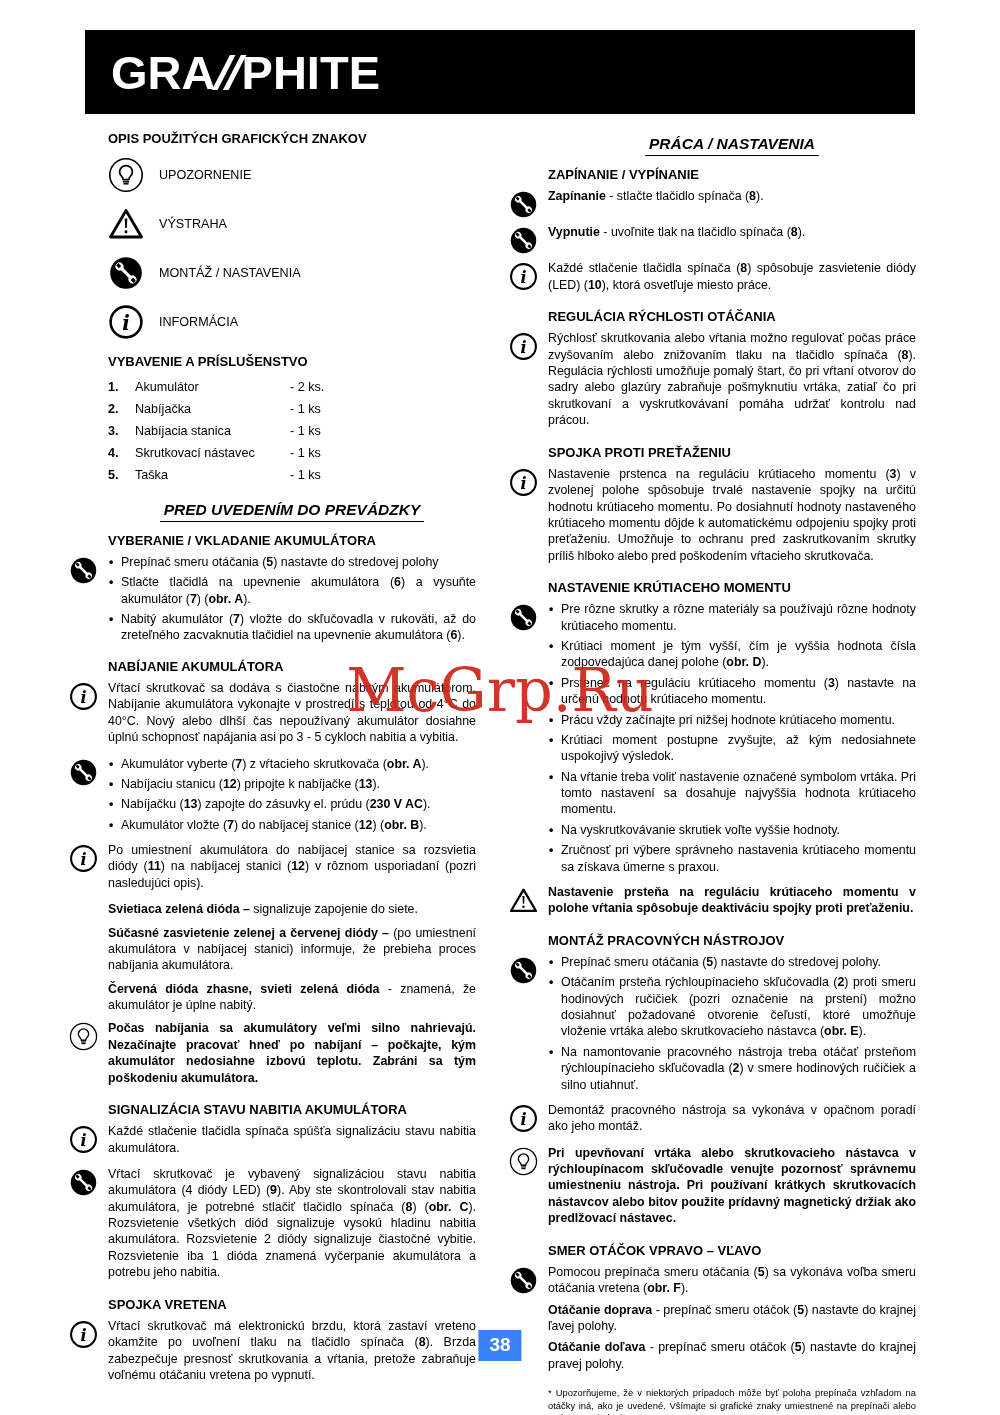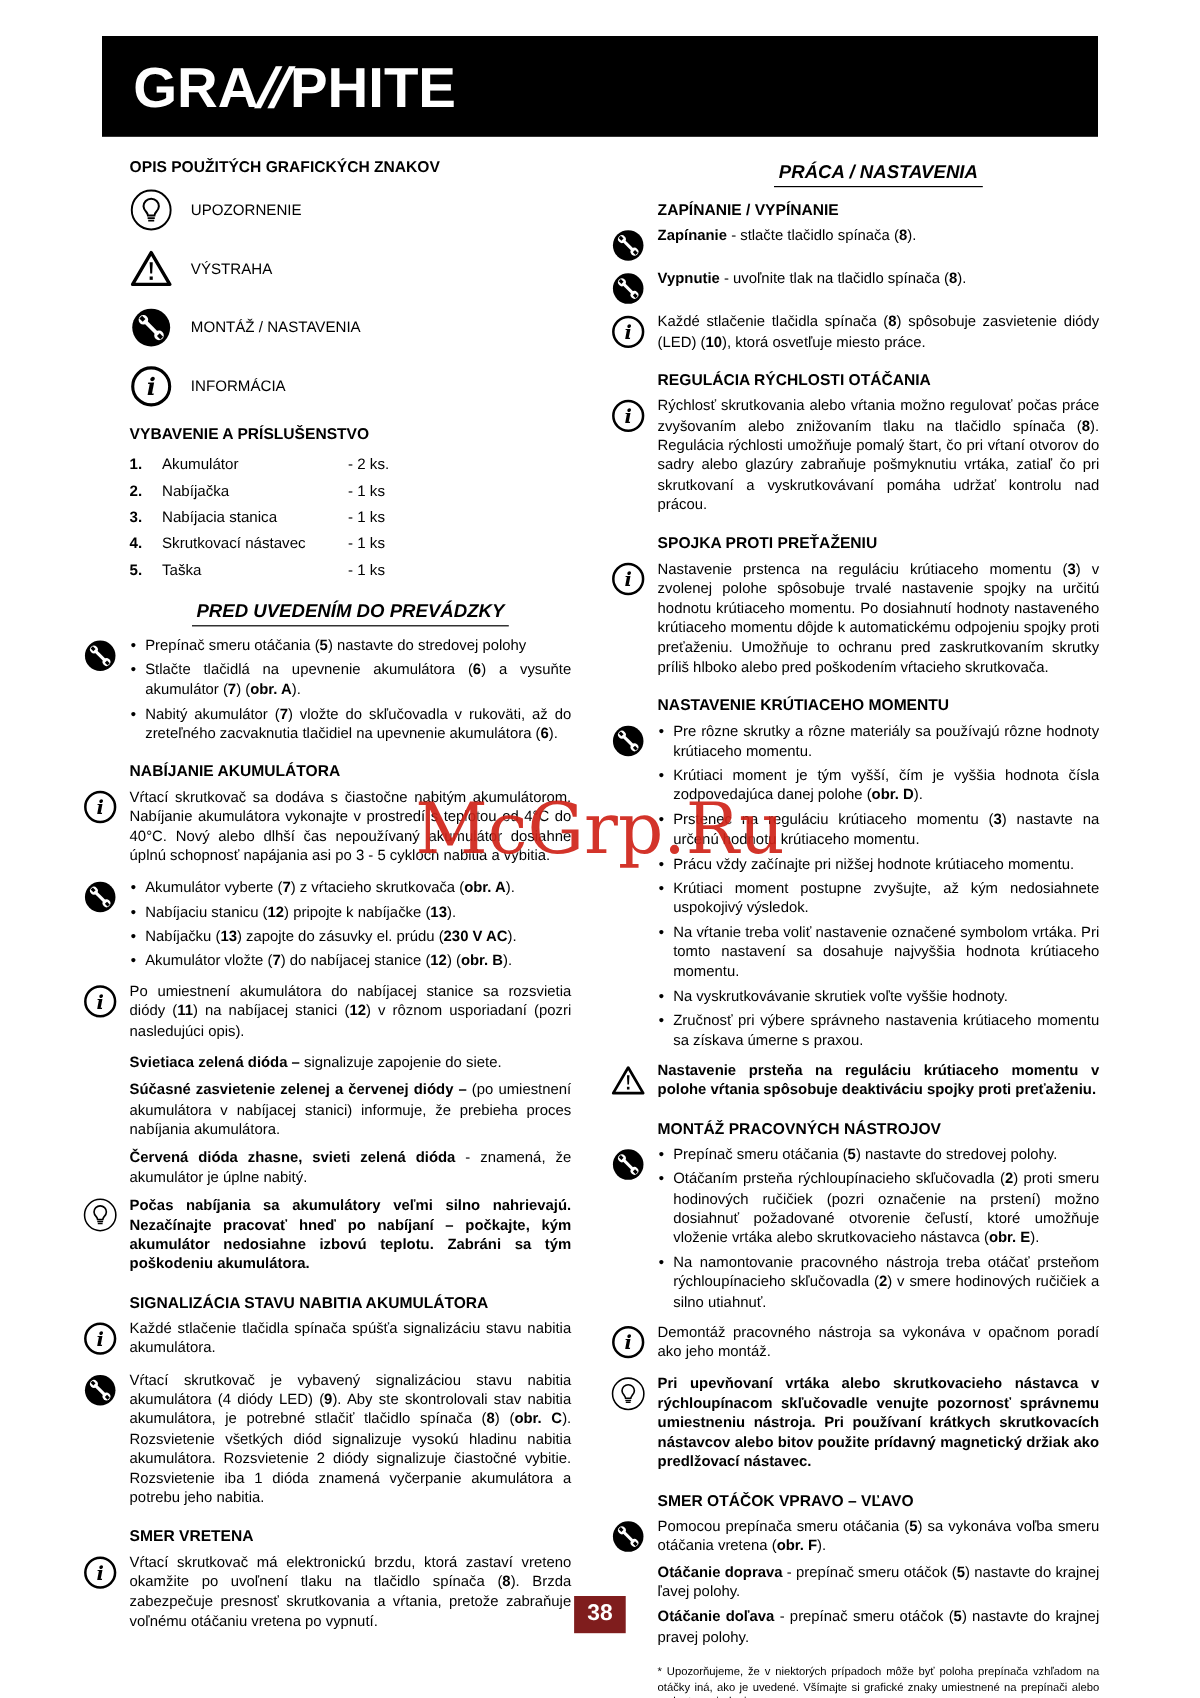--- a/index.html
+++ b/index.html
@@ -145,20 +145,21 @@
             <span class="item-label">Skrutkovací nástavec</span>
             <span class="item-qty">- 1 ks</span>
           </div>
           <div class="item-row">
             <span class="item-num">5.</span>
             <span class="item-label">Taška</span>
             <span class="item-qty">- 1 ks</span>
           </div>
         </div>
         <div class="center-wrap"><span class="center-heading">PRED UVEDENÍM DO PREVÁDZKY</span></div>
+        <div class="heading">VYBERANIE / VKLADANIE AKUMULÁTORA</div>
         <div class="icon-block">
           <span class="gutter">
             <span class="icon" style="width: 29px; height: 29px;">
               <svg viewBox="0 0 36 36">
                 <circle cx="18" cy="18" r="15.8" fill="#000"></circle>
                 <g transform="rotate(-45 18 18)">
                   <rect x="16.4" y="9" width="3.2" height="18" fill="#fff"></rect>
                   <circle cx="18" cy="8.8" r="4" fill="#fff"></circle>
                   <rect x="16.4" y="5.6" width="3.2" height="4" fill="#000"></rect>
                   <circle cx="18" cy="27.2" r="4" fill="#fff"></circle>
@@ -270,21 +271,21 @@
                   <circle cx="18" cy="27.2" r="4" fill="#fff"></circle>
                   <rect x="16.4" y="26.4" width="3.2" height="4" fill="#000"></rect>
                 </g>
               </svg>
             </span>
           </span>
           <div class="text">
             <p>Vŕtací skrutkovač je vybavený signalizáciou stavu nabitia akumulátora (4 diódy LED) (<b>9</b>). Aby ste skontrolovali stav nabitia akumulátora, je potrebné stlačiť tlačidlo spínača (<b>8</b>) (<b>obr. C</b>). Rozsvietenie všetkých diód signalizuje vysokú hladinu nabitia akumulátora. Rozsvietenie 2 diódy signalizuje čiastočné vybitie. Rozsvietenie iba 1 dióda znamená vyčerpanie akumulátora a potrebu jeho nabitia.</p>
           </div>
         </div>
-        <div class="heading">SMER VRETENA</div>
+        <div class="heading">SPOJKA VRETENA</div>
         <div class="icon-block">
           <span class="gutter">
             <span class="icon" style="width: 29px; height: 29px;">
               <svg viewBox="0 0 36 36">
                 <circle cx="18" cy="18" r="15.4" fill="none" stroke="#000" stroke-width="2.6"></circle>
                 <text x="18" y="25.5" font-size="20" text-anchor="middle" fill="#000" font-family="DejaVu Serif, serif" font-weight="bold" font-style="italic">i</text>
               </svg>
             </span>
           </span>
           <div class="text">
@@ -490,15 +491,15 @@
             <p><b>Otáčanie doprava</b> - prepínač smeru otáčok (<b>5</b>) nastavte do krajnej ľavej polohy.</p>
             <p><b>Otáčanie doľava</b> - prepínač smeru otáčok (<b>5</b>) nastavte do krajnej pravej polohy.</p>
           </div>
         </div>
         <p class="footnote">* Upozorňujeme, že v niektorých prípadoch môže byť poloha prepínača vzhľadom na otáčky iná, ako je uvedené. Všímajte si grafické znaky umiestnené na prepínači alebo na kryte zariadenia.</p>
       </div>
   </div>
 
   <div class="watermark" style="color: rgb(208, 35, 24);">McGrp.Ru</div>
 
-  <div class="page-number" style="background: #7f1d1d;">38</div>
+  <div class="page-number" style="background: #3b82f6;">38</div>
 
 </div>
 
 </body></html>

